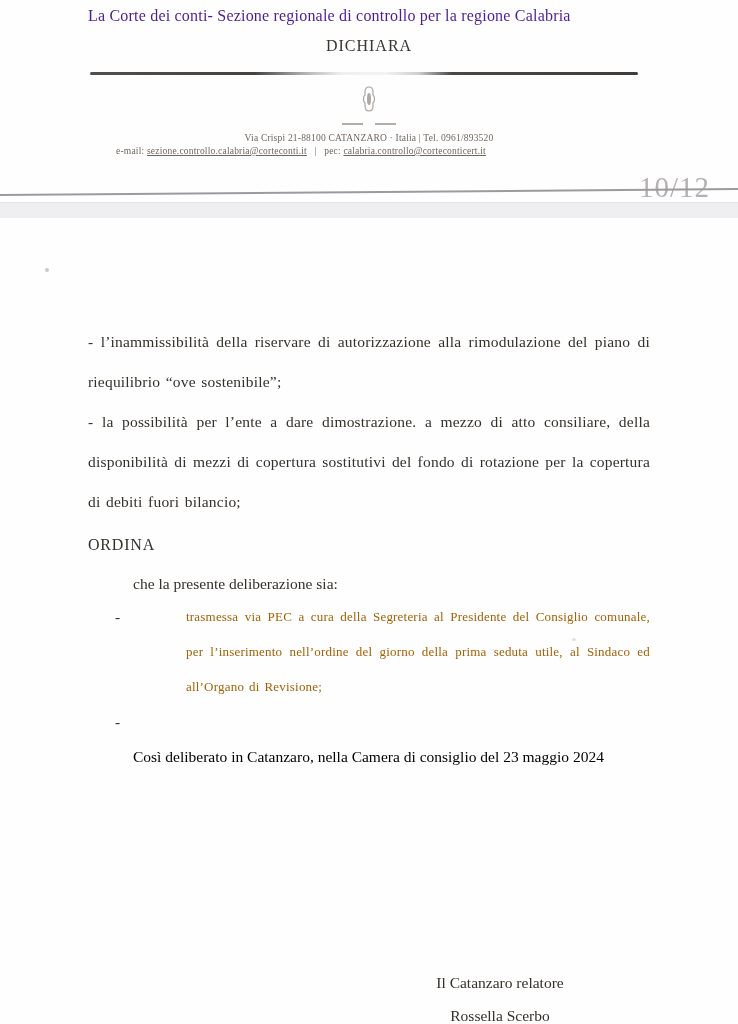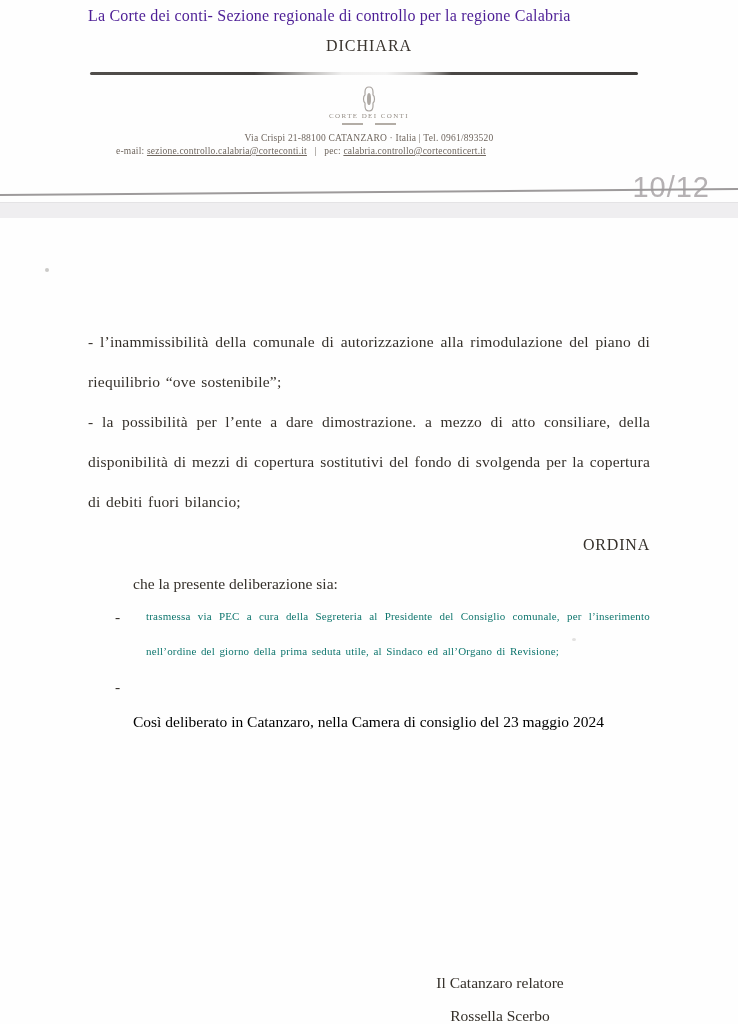--- a/index.html
+++ b/index.html
@@ -47,21 +47,21 @@
   .contact-line {
     position:absolute; top:146px; left:0; width:602px; text-align:center;
     font-size:9.5px; color:#6f665e; letter-spacing:.2px;
   }
   .contact-line .lnk { text-decoration:underline; color:#6f665e; cursor:pointer; }
   .contact-line .sep { padding:0 5px; }
 
   
   .page-number {
     position:absolute; top:171px; right:28px;
-    font-family:Liberation Sans, sans-serif;
+    font-family:Liberation Serif, serif;
     font-size:29px; color:#b5b1b3; letter-spacing:1px; z-index:1;
   }
   .sep-line {
     position:absolute; top:191px; left:-4px; width:744px; height:2px;
     background:#9d9a9b; transform:rotate(-0.45deg); z-index:2;
   }
   .page-band {
     position:absolute; top:202px; left:0; width:738px; height:16px;
     background:#efeef0; border-top:1px solid #e4e3e5;
   }
@@ -70,35 +70,35 @@
   .speck-2 { top:638px; left:572px; width:4px; height:3px; opacity:.25; }
 
   
   .doc-body { position:absolute; top:322px; left:88px; width:562px; }
   .para {
     font-size:15.5px; line-height:40px; text-align:justify;
     word-spacing:1.5px; letter-spacing:.2px; color:#35302a;
   }
   .ordina-heading {
     margin-top:10px; height:26px; line-height:26px;
-    text-align:right; font-size:16px; letter-spacing:.8px; color:#35302a;
+    text-align:left; font-size:16px; letter-spacing:.8px; color:#35302a;
   }
   .ordina-intro {
     margin-top:11px; line-height:30px; padding-left:45px;
     font-size:15.5px; color:#35302a;
   }
   .order-list { }
   .order-item { display:flex; }
   .order-item .marker {
     width:31px; padding-left:27px; flex:0 0 58px;
     font-size:15.5px; line-height:35px; color:#35302a;
   }
   .order-item .item-text {
-    flex:1; font-size:11px; line-height:35px; text-align:justify;
-    word-spacing:1.5px; letter-spacing:.2px; color:#0f766e;
+    flex:1; font-size:13px; line-height:35px; text-align:justify;
+    word-spacing:1.5px; letter-spacing:.2px; color:#a16207;margin-left:40px;
   }
   .closing {
     line-height:35px; padding-left:45px; font-size:15.5px; color:#000000;
   }
   .signature {
     position:absolute; top:966px; left:380px; width:240px;
     text-align:center; font-size:15.5px; line-height:33px; color:#35302a;
   }
 </style>
 </head>
@@ -109,42 +109,41 @@
   <div class="doc-title">La Corte dei conti- Sezione regionale di controllo per la regione Calabria</div>
   <div class="declaration">DICHIARA</div>
   <div class="scan-rule"></div>
 
   <div class="logo-wrap">
     <svg width="16" height="26" viewBox="0 0 16 26">
       <path d="M8 1 C 11 1 12 3 12 6 L12 9 C14 10 14 16 12 17 L12 20 C12 23 11 25 8 25 C5 25 4 23 4 20 L4 17 C2 16 2 10 4 9 L4 6 C4 3 5 1 8 1 Z" fill="none" stroke="#8d8680" stroke-width="1.2"></path>
       <path d="M8 7 C9.5 7 10 9 10 13 C10 17 9.5 19 8 19 C6.5 19 6 17 6 13 C6 9 6.5 7 8 7 Z" fill="#938c85"></path>
     </svg>
   </div>
-  <div class="org-name">CORTE DEI CONTI</div>
   <div class="org-underline"></div>
 
   <div class="addr-line">Via Crispi 21-88100 CATANZARO · Italia  |  Tel. 0961/893520</div>
   <div class="contact-line">
     <span>e-mail:</span>
     <span class="lnk">sezione.controllo.calabria@corteconti.it</span>
     <span class="sep">|</span>
     <span>pec:</span>
     <span class="lnk">calabria.controllo@corteconticert.it</span>
   </div>
 
   <div class="page-number">10/12</div>
   <div class="sep-line"></div>
   <div class="page-band"></div>
 
   <div class="speck speck-1"></div>
   <div class="speck speck-2"></div>
 
   <div class="doc-body">
-    <div class="para">- l’inammissibilità della comunale di autorizzazione alla rimodulazione del piano di riequilibrio “ove sostenibile”;</div>
-    <div class="para">- la possibilità per l’ente a dare dimostrazione. a mezzo di atto consiliare, della disponibilità di mezzi di copertura sostitutivi del fondo di svolgenda per la copertura di debiti fuori bilancio;</div>
+    <div class="para">- l’inammissibilità della riservare di autorizzazione alla rimodulazione del piano di riequilibrio “ove sostenibile”;</div>
+    <div class="para">- la possibilità per l’ente a dare dimostrazione. a mezzo di atto consiliare, della disponibilità di mezzi di copertura sostitutivi del fondo di rotazione per la copertura di debiti fuori bilancio;</div>
 
     <div class="ordina-heading">ORDINA</div>
     <div class="ordina-intro">che la presente deliberazione sia:</div>
 
     <div class="order-list">
       <div class="order-item">
         <span class="marker">-</span>
         <span class="item-text">trasmessa via PEC a cura della Segreteria al Presidente del Consiglio comunale, per l’inserimento nell’ordine del giorno della prima seduta utile, al Sindaco ed all’Organo di Revisione;</span>
       </div>
       <div class="order-item">

